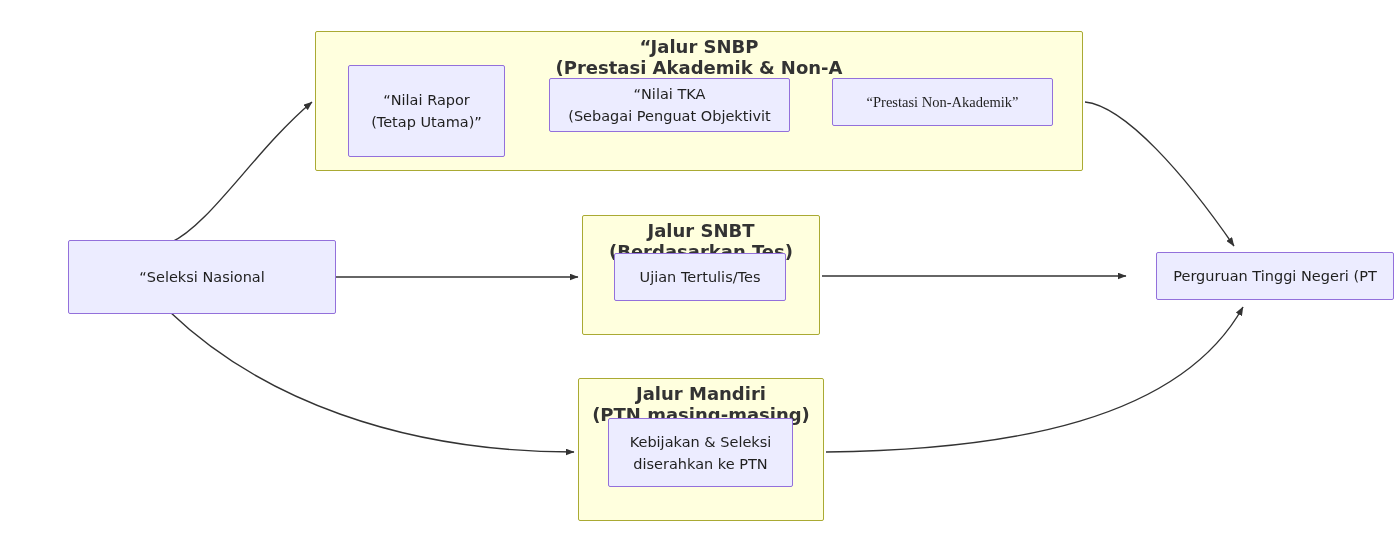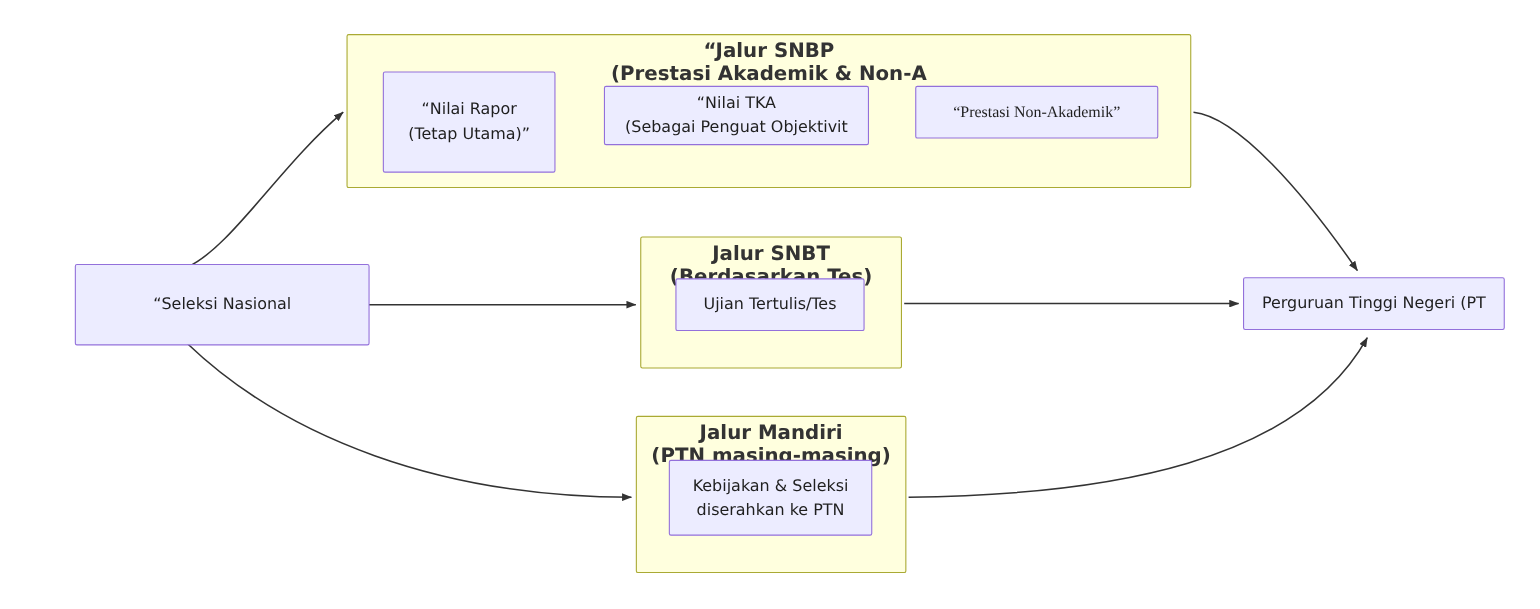--- a/index.html
+++ b/index.html
@@ -124,17 +124,17 @@
   </div>
 
   <div class="node" style="left:608px; top:418px; width:185px; height:69px;">
     <span class="node-text"><span>Kebijakan &amp; Seleksi</span><br><span>diserahkan ke PTN</span></span>
   </div>
 
   <div class="node" style="left:32px; top:240px; width:268px; height:74px;margin-left:36px;">
     <span class="node-text"><span>“Seleksi Nasional</span><br></span>
   </div>
 
-  <div class="node" style="left:1130px; top:252px; width:238px; height:48px;">
+  <div class="node" style="left:1156px; top:252px; width:238px; height:48px;">
     <span class="node-text">Perguruan Tinggi Negeri (PT</span>
   </div>
 
 </div>
 
 </body></html>

